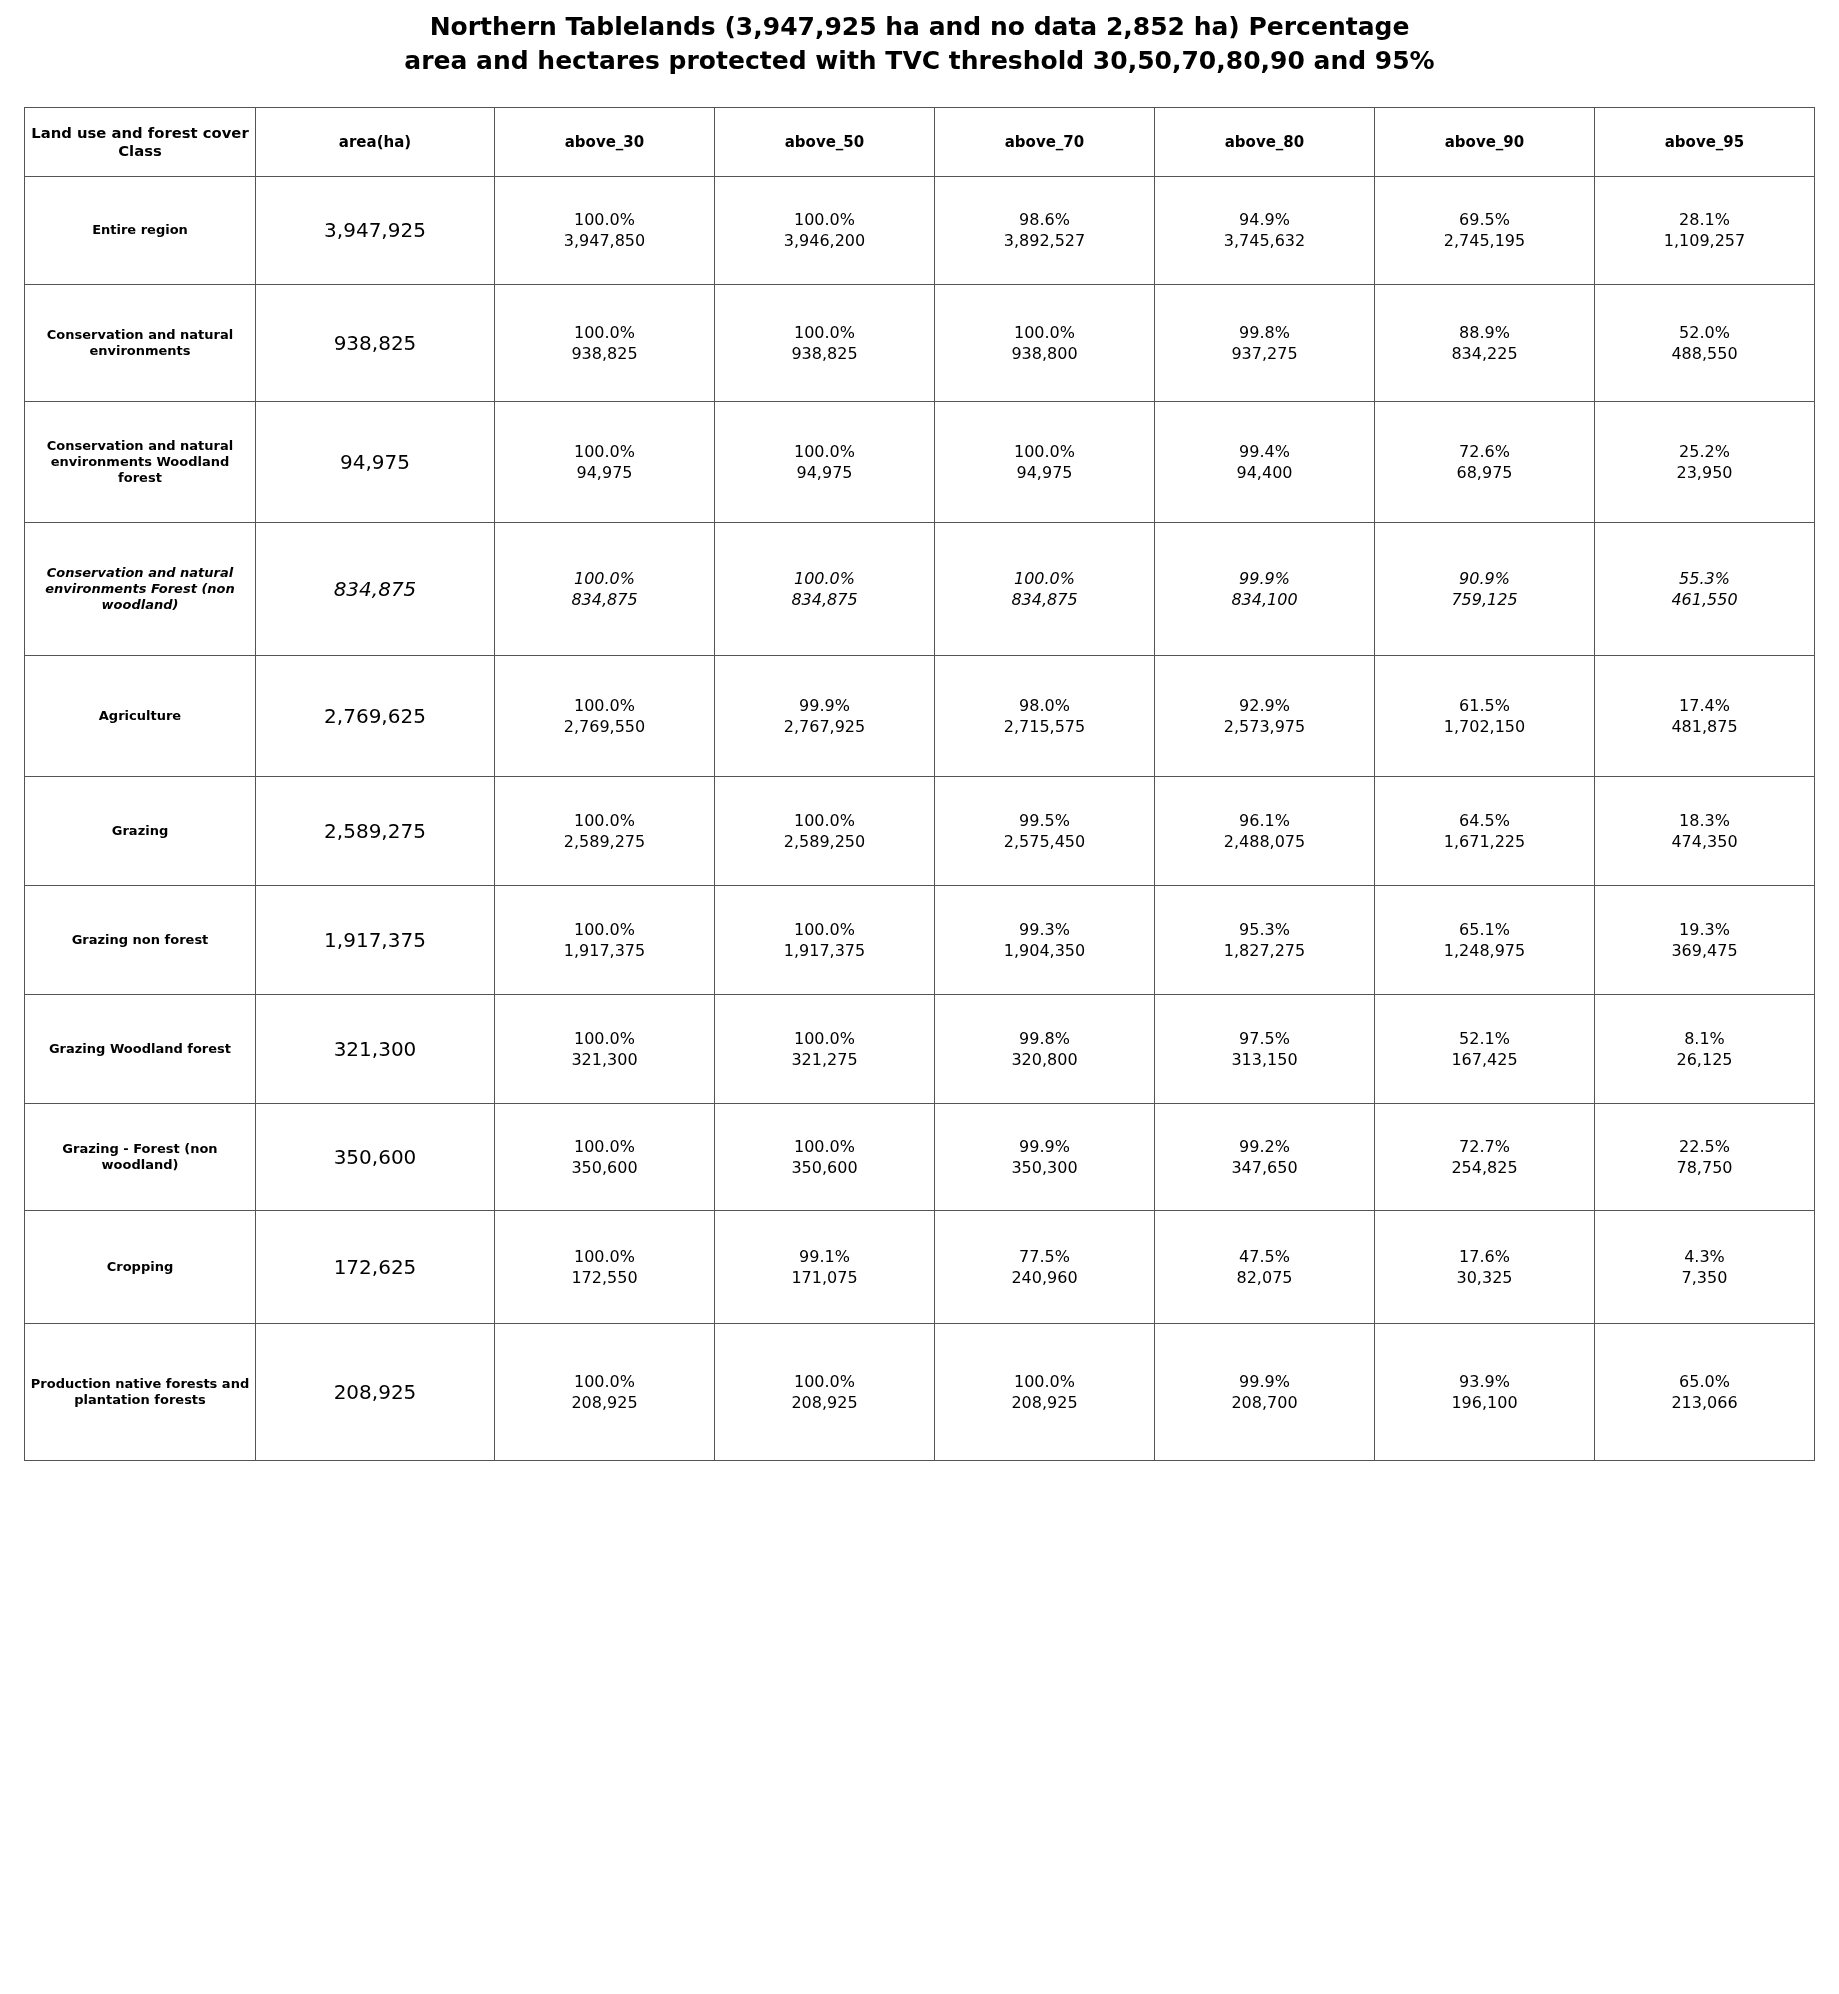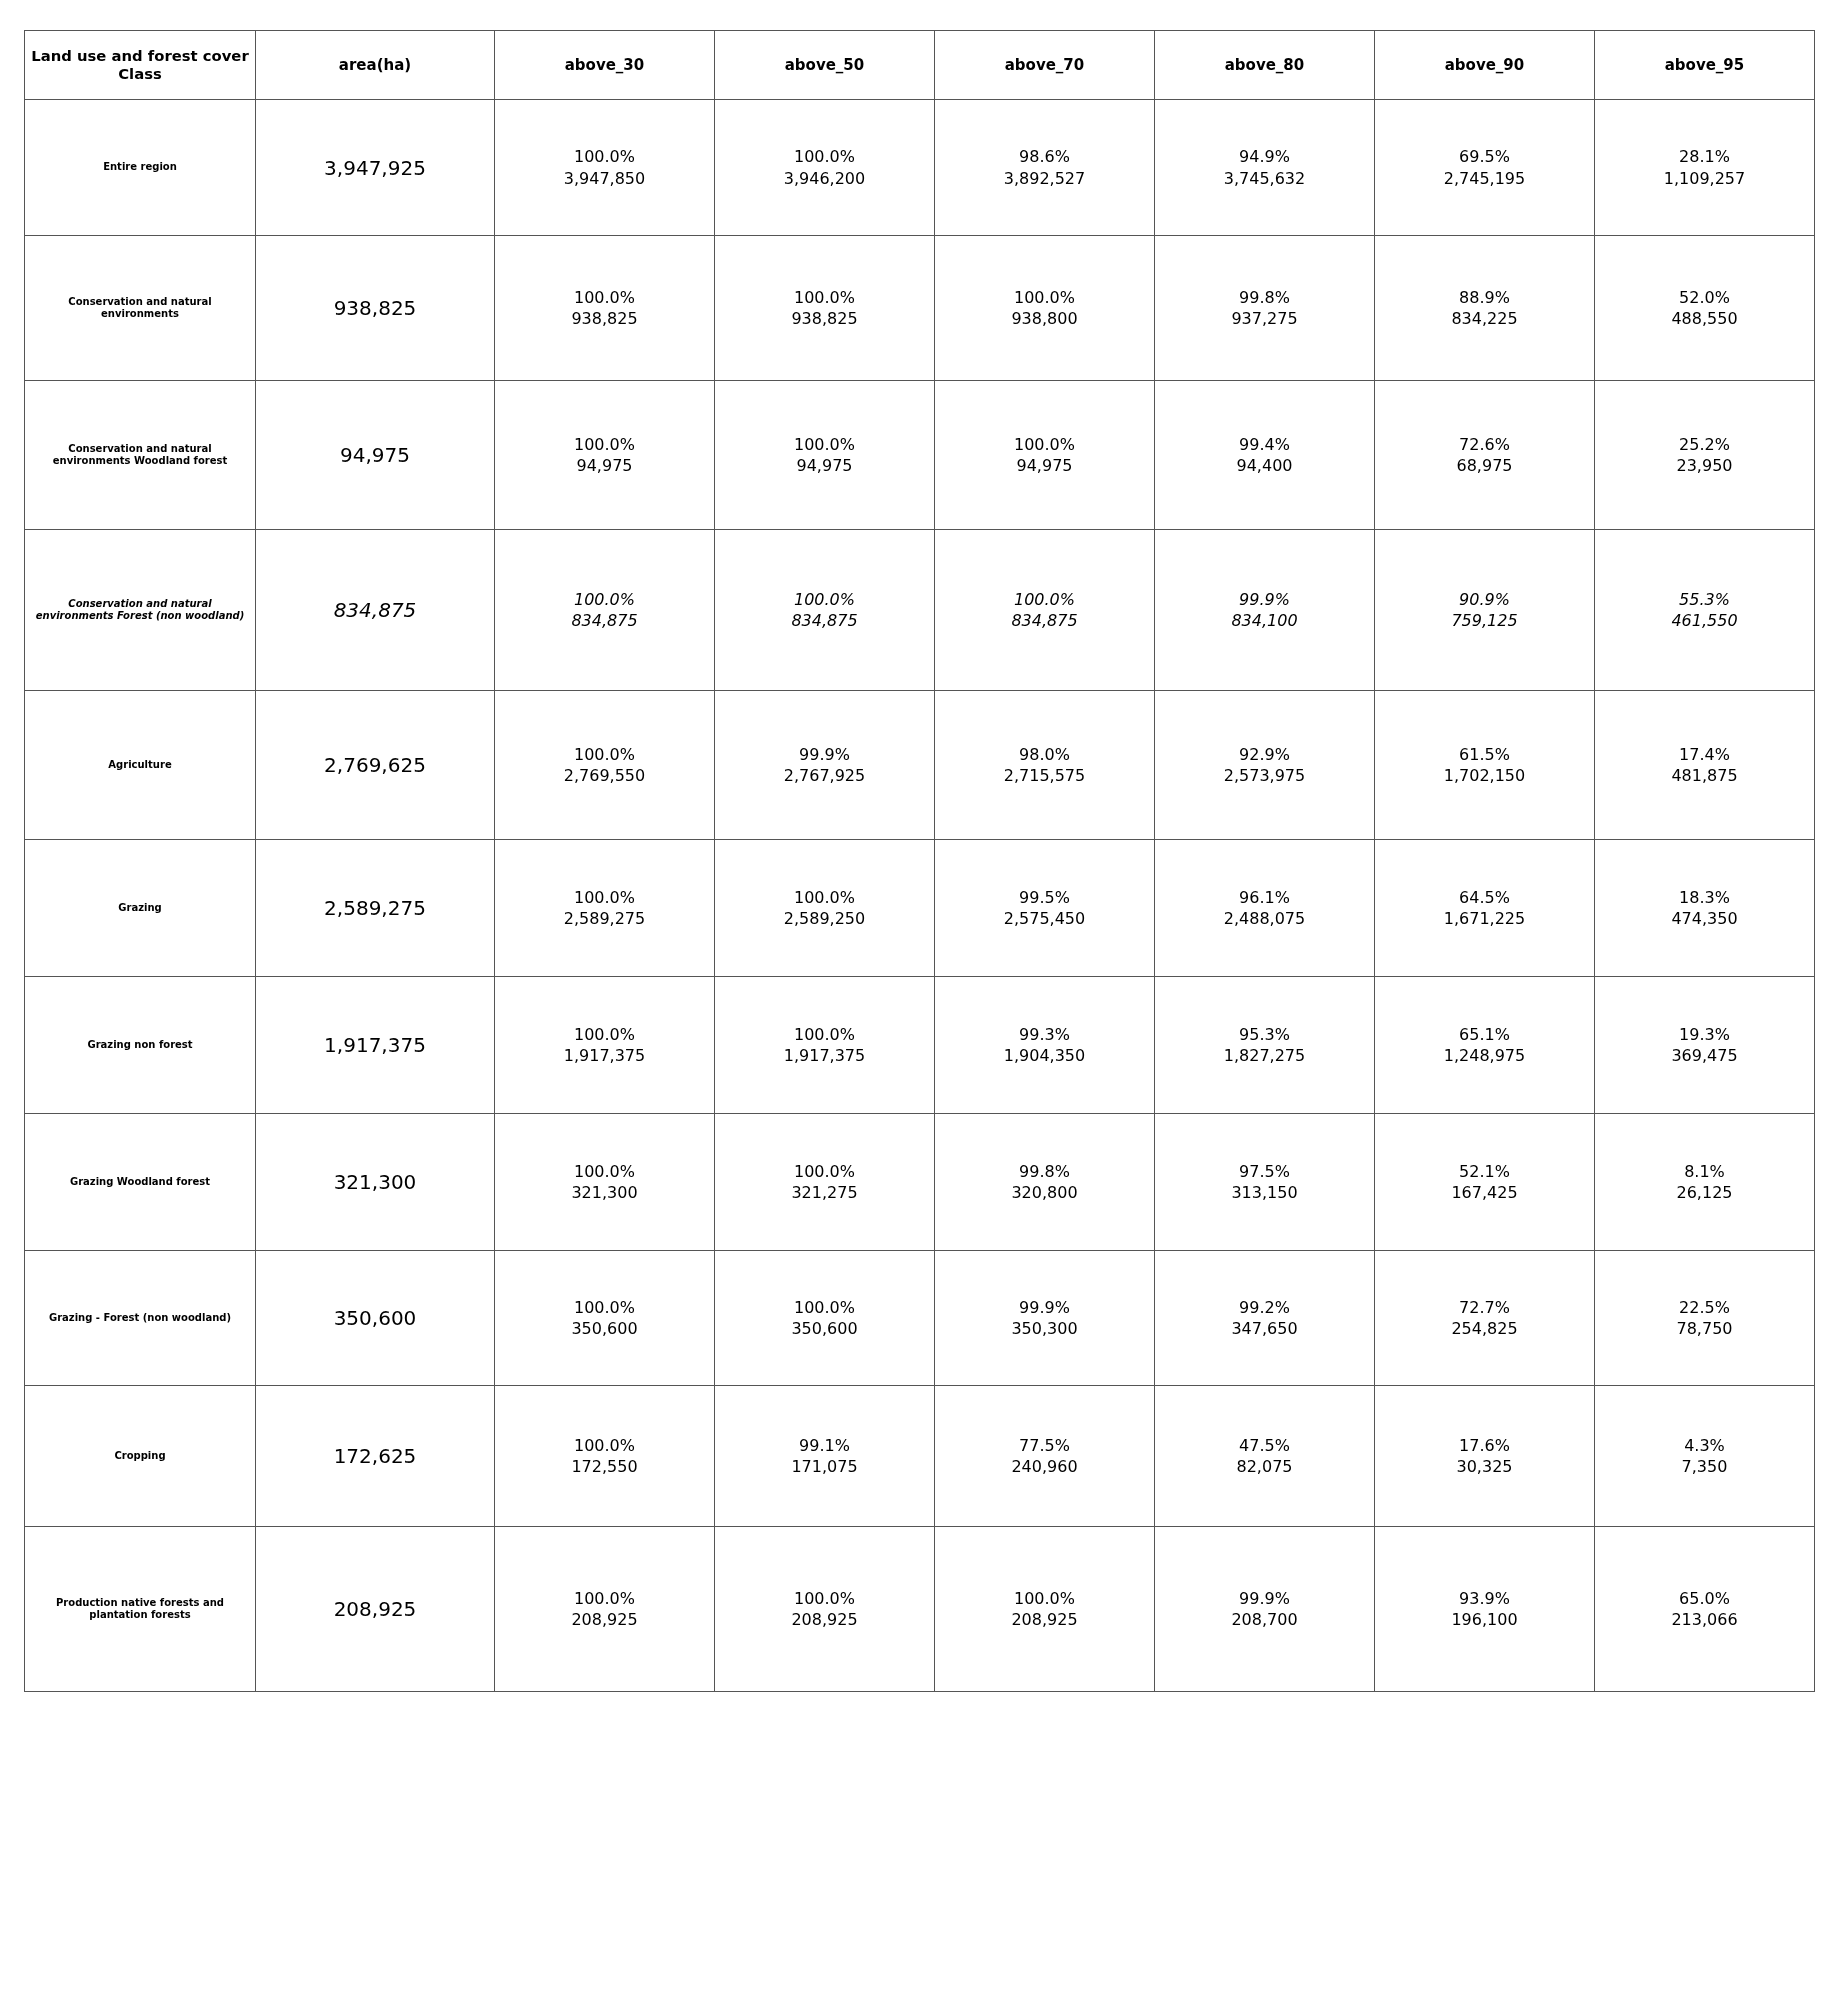--- a/index.html
+++ b/index.html
@@ -57,23 +57,23 @@
   }
   thead th.cls {
     font-size: 14.8px;
     text-align: center;
   }
   tbody td {
     height: 100px;
   }
   tbody td.cls {
     font-weight: bold;
-    font-size: 10px;
+    font-size: 13px;
     line-height: 1.25;
-    padding: 14px 4px;
+    padding: 0 4px;
   }
   tbody td.area {
     font-size: 20px;
   }
   tbody td.val {
     font-size: 16px;
     line-height: 1.32;
   }
   .pct { display: block; }
   .ha  { display: block; }
@@ -89,20 +89,24 @@
   tr.r-grazing-wood td  { height: 108px; }
   tr.r-grazing-forest td{ height: 106px; }
   tr.r-cropping td      { height: 112px; }
   tr.r-prod td          { height: 136px; }
 </style>
 </head>
 <body>
 
 <div class="page">
 
+  <div class="title">
+    <span class="title-line">Northern Tablelands (3,947,925 ha and no data 2,852 ha) Percentage</span>
+    <span class="title-line">area and hectares protected with TVC threshold 30,50,70,80,90 and 95%</span>
+  </div>
 
   <div class="table-wrap">
     <table class="data">
       <colgroup>
         <col class="c-class">
           <col class="c-area">
           <col class="c-val">
           <col class="c-val">
         <col class="c-val">
           <col class="c-val">

